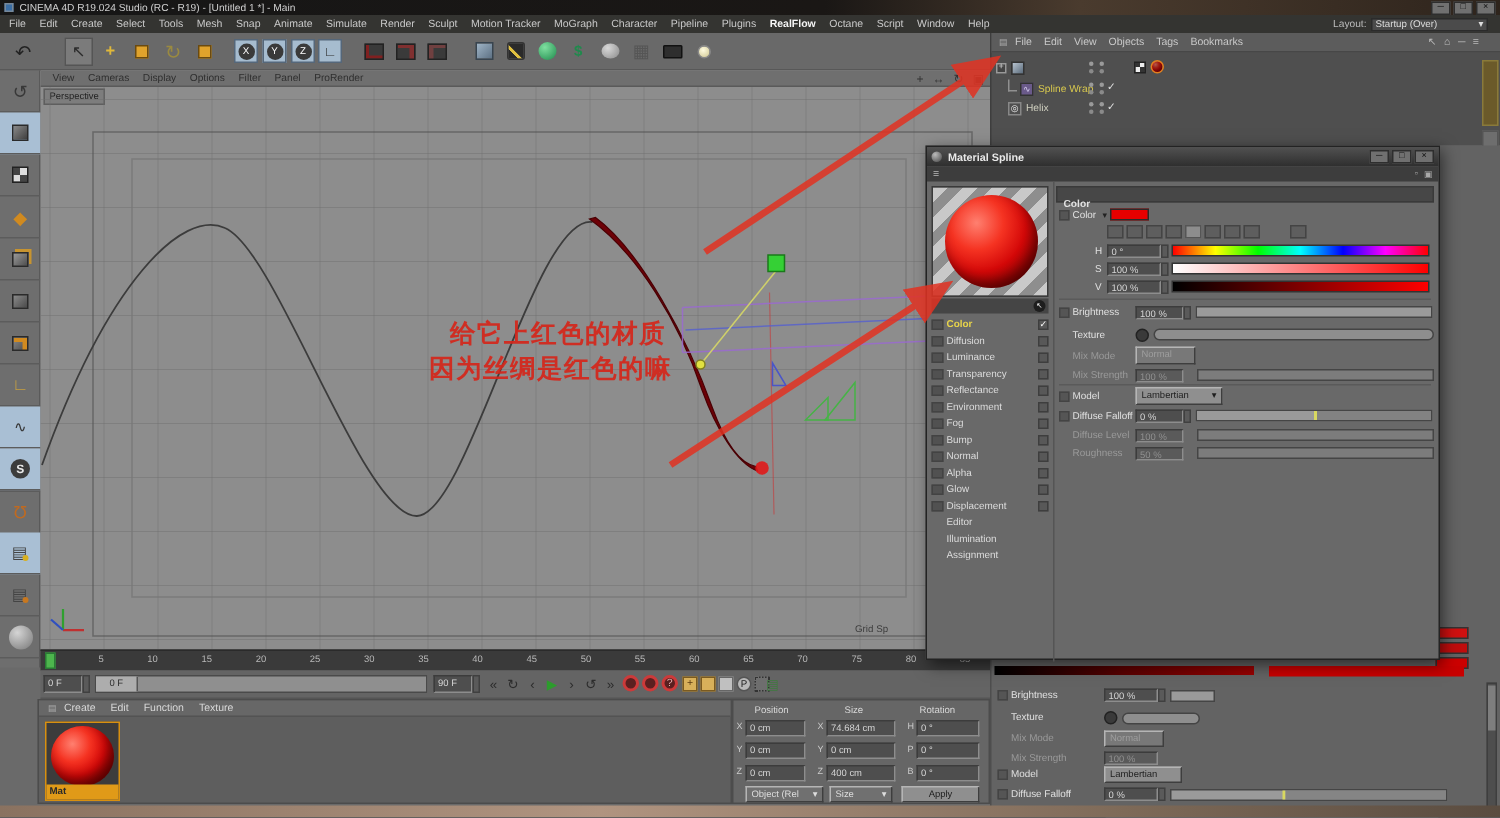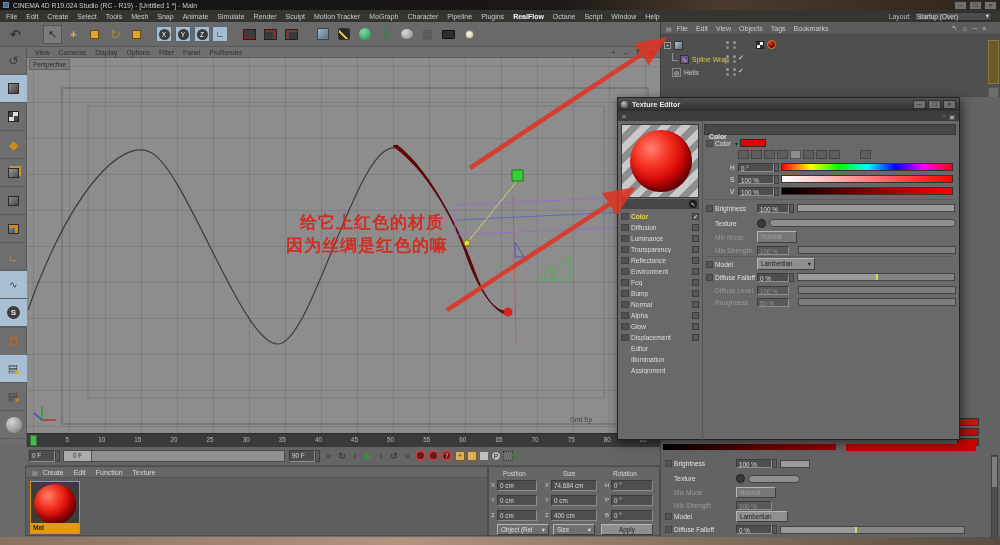--- a/index.html
+++ b/index.html
@@ -459,21 +459,21 @@
       <span class="slider gray" style="width:224px"></span>
     </div>
     <span class="r" style="left:330px;top:358px;width:7px;height:88px;background:#4e4e4e;border:1px solid #3e3e3e">
       <span style="display:block;width:5px;height:30px;background:#7e7e7e;margin:1px auto"></span>
     </span>
   </div>
 
   <div class="r" style="left:617px;top:97px;width:343px;height:343px;background:#696969;border:1px solid #232323;box-shadow:2px 3px 10px rgba(0,0,0,.55);z-index:10">
     <div class="f" style="height:13px;background:linear-gradient(#515151,#2e2e2e);padding:0 3px">
       <span style="width:7px;height:7px;border-radius:50%;background:radial-gradient(circle at 35% 30%,#bbb,#444);margin-right:4px"></span>
-      <span style="font-size:7.2px;color:#e8e8e8;font-weight:bold">Texture Editor</span>
+      <span style="font-size:7.2px;color:#e8e8e8;font-weight:bold">Material Spline</span>
       <span style="flex:1"></span>
       <span class="winbtn" style="margin-right:2px">─</span>
       <span class="winbtn" style="margin-right:2px">□</span>
       <span class="winbtn">×</span>
     </div>
     <div class="f" style="height:10px;background:#3d3d3d;padding:0 4px">
       <span style="font-size:7px;color:#bbb">≡</span>
       <span style="flex:1"></span>
       <span style="font-size:6px;color:#aaa;margin-right:4px">▫</span>
       <span style="font-size:6px;color:#aaa">▣</span>

